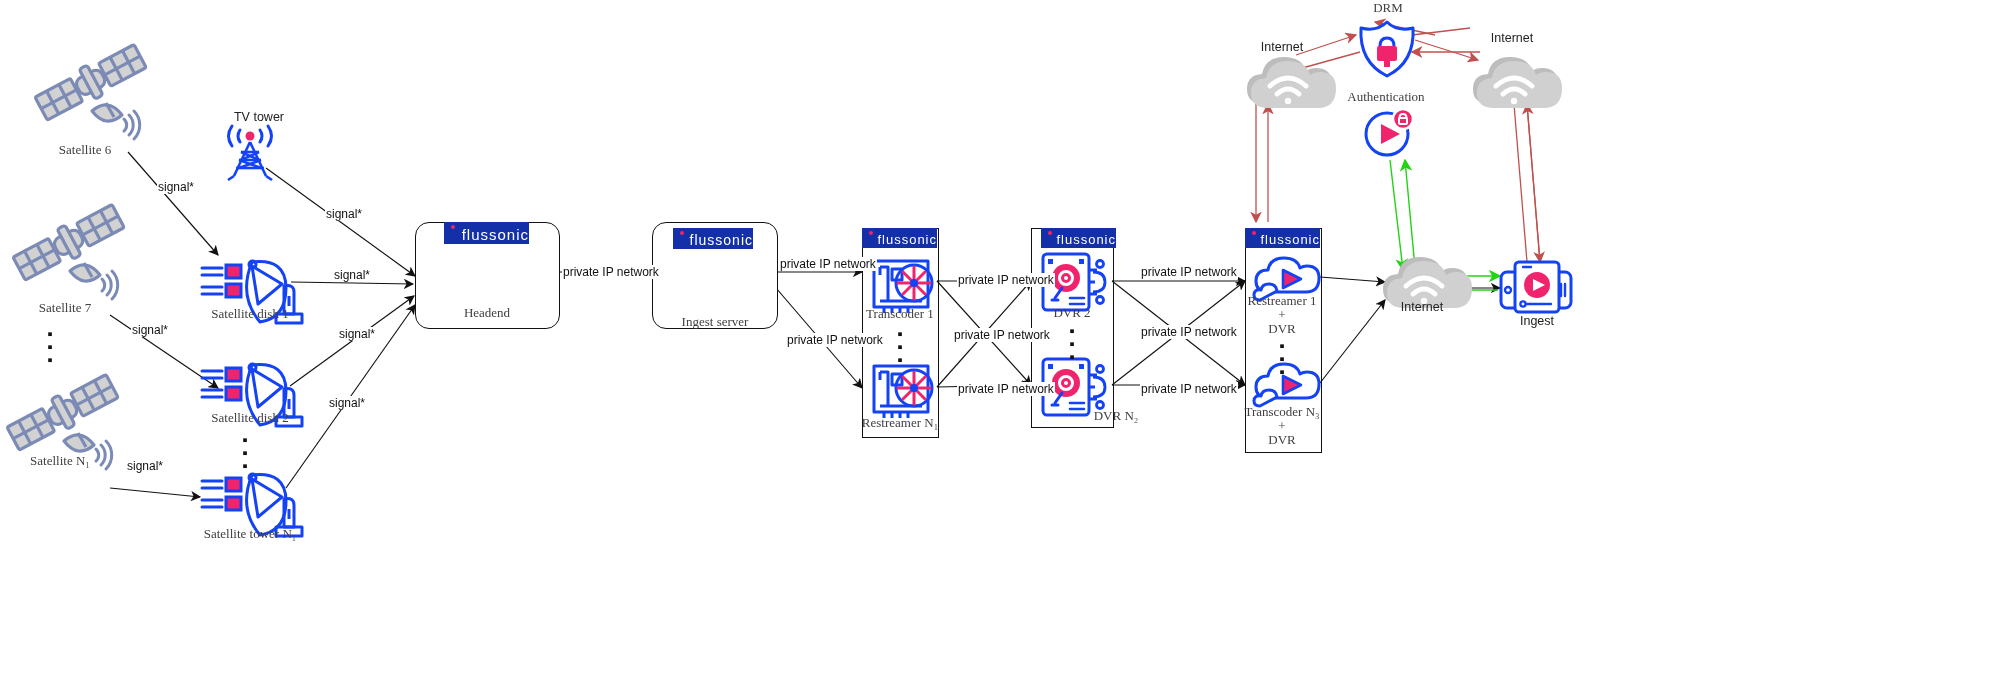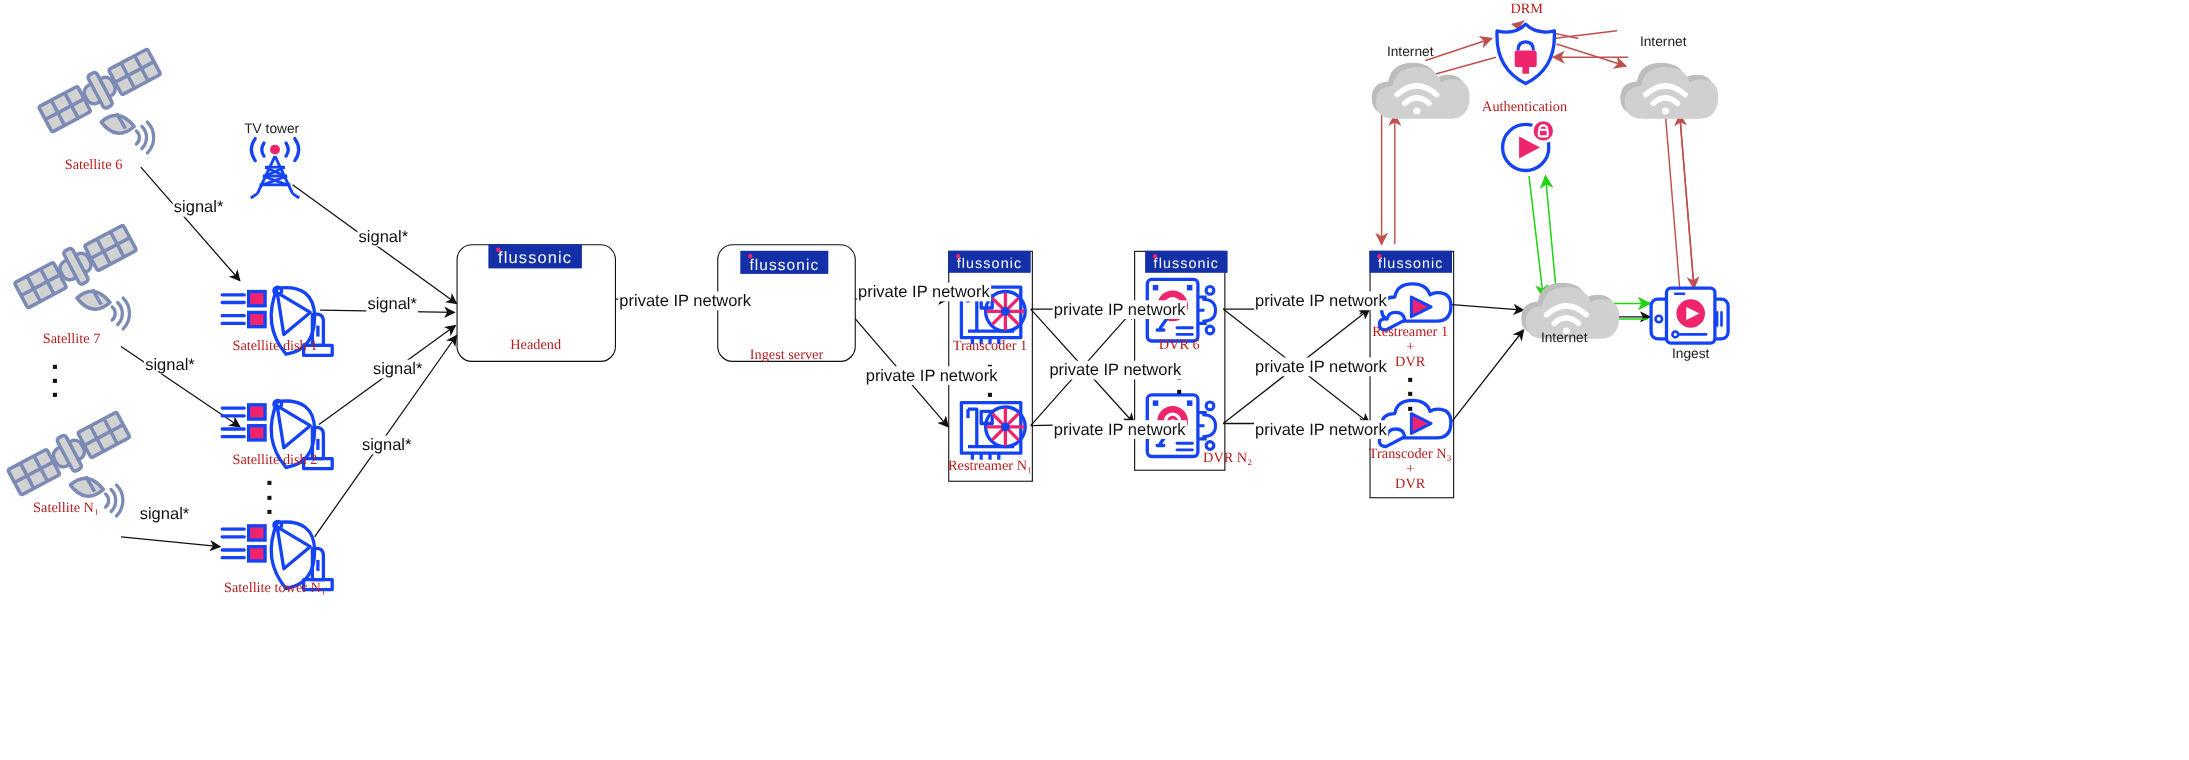--- a/index.html
+++ b/index.html
@@ -1,32 +1,32 @@
 <!DOCTYPE html>
 <html><head>
 <meta charset="utf-8">
 <style>
   html,body{margin:0;padding:0;background:#ffffff;}
   body{width:1990px;height:691px;position:relative;overflow:hidden;
        font-family:"Liberation Sans", sans-serif;color:#1a1a1a;}
   #canvas{position:absolute;left:0;top:0;width:1990px;height:691px;}
   #svg-layer{position:absolute;left:0;top:0;width:1990px;height:691px;pointer-events:none;}
   .lbl{position:absolute;text-align:center;white-space:nowrap;
-       font-family:"Liberation Serif", serif;font-size:13px;color:#b91c1c;}
+       font-family:"Liberation Serif", serif;font-size:13px;color:#404040;}
   .lbl-sans{font-family:"Liberation Sans", sans-serif;font-size:12.5px;color:#222;}
   .edge-lbl{position:absolute;font-family:"Liberation Sans", sans-serif;
-            font-size:15px;color:#111;background:#fff;padding:0 1px;white-space:nowrap;}
+            font-size:12px;color:#111;background:#fff;padding:0 1px;white-space:nowrap;}
   .grp{position:absolute;border:1.3px solid #111;background:transparent;}
   .rbox{position:absolute;border:1.3px solid #111;border-radius:14px;background:#fff;}
   .flogo{position:absolute;background:#1430a8;color:#fff;
          font-family:"Liberation Sans", sans-serif;letter-spacing:1px;
          text-align:center;line-height:1;}
   .flogo .dot{position:absolute;width:4px;height:4px;border-radius:50%;
               background:#f0246c;left:7px;top:3px;}
-  .flogo span.txt{display:block;padding-top:5px;font-weight:400;}
+  .flogo span.txt{display:block;padding-top:5px;font-weight:400;text-align:right;}
   .dots{position:absolute;text-align:center;font-size:15px;line-height:13px;color:#111;
         font-family:"Liberation Serif",serif;}
   .dots i{display:block;font-style:normal;}
 </style>
 </head>
 <body>
 
 <div id="canvas">
 
   <svg id="svg-layer" viewBox="0 0 1990 691">
@@ -332,33 +332,33 @@
   </div>
   <div class="flogo" style="left:1245px;top:228px;width:75px;height:20px;font-size:13px">
     <span class="dot"></span>
     <span class="txt">flussonic</span>
   </div>
 
   <div class="lbl" style="left:20px;top:142px;width:130px">Satellite 6</div>
   <div class="lbl" style="left:0px;top:300px;width:130px">Satellite 7</div>
   <div class="lbl" style="left:-5px;top:453px;width:130px">Satellite N₁</div>
 
-  <div class="lbl lbl-sans" style="left:192px;top:110px;width:110px">TV tower</div>
+  <div class="lbl lbl-sans" style="left:204px;top:110px;width:110px">TV tower</div>
 
   <div class="lbl" style="left:160px;top:306px;width:180px">Satellite dish 1</div>
   <div class="lbl" style="left:160px;top:410px;width:180px">Satellite dish 2</div>
   <div class="lbl" style="left:155px;top:526px;width:190px">Satellite tower N₁</div>
 
   <div class="lbl" style="left:430px;top:305px;width:114px">Headend</div>
   <div class="lbl" style="left:660px;top:314px;width:110px">Ingest server</div>
 
   <div class="lbl" style="left:845px;top:306px;width:110px">Transcoder 1</div>
   <div class="lbl" style="left:845px;top:415px;width:110px">Restreamer N₁</div>
 
-  <div class="lbl" style="left:1026px;top:305px;width:92px">DVR 6</div>
+  <div class="lbl" style="left:1026px;top:305px;width:92px">DVR 2</div>
   <div class="lbl" style="left:1070px;top:408px;width:92px">DVR N₂</div>
 
   <div class="lbl" style="left:1222px;top:293px;width:120px">Restreamer 1</div>
   <div class="lbl" style="left:1222px;top:307px;width:120px">+</div>
   <div class="lbl" style="left:1222px;top:321px;width:120px">DVR</div>
 
   <div class="lbl" style="left:1217px;top:404px;width:130px">Transcoder N₃</div>
   <div class="lbl" style="left:1217px;top:418px;width:130px">+</div>
   <div class="lbl" style="left:1217px;top:432px;width:130px">DVR</div>
 

